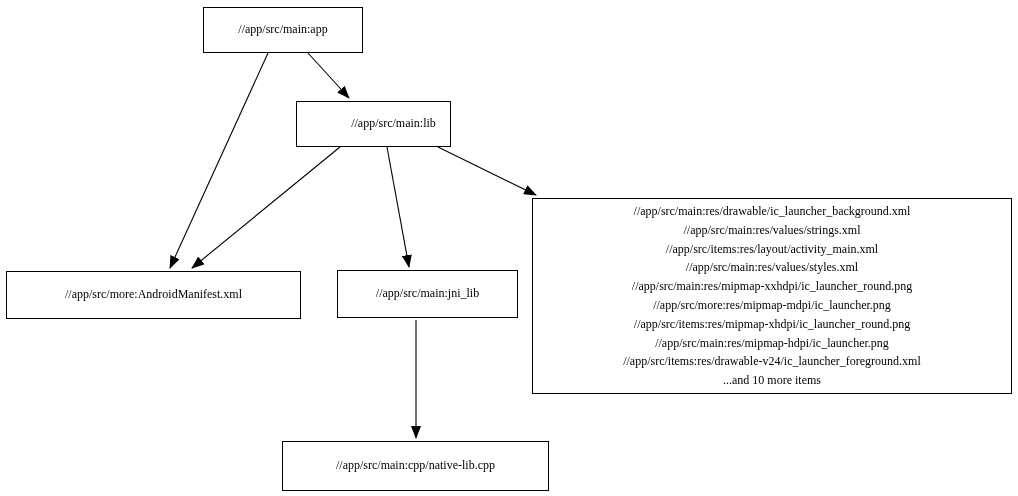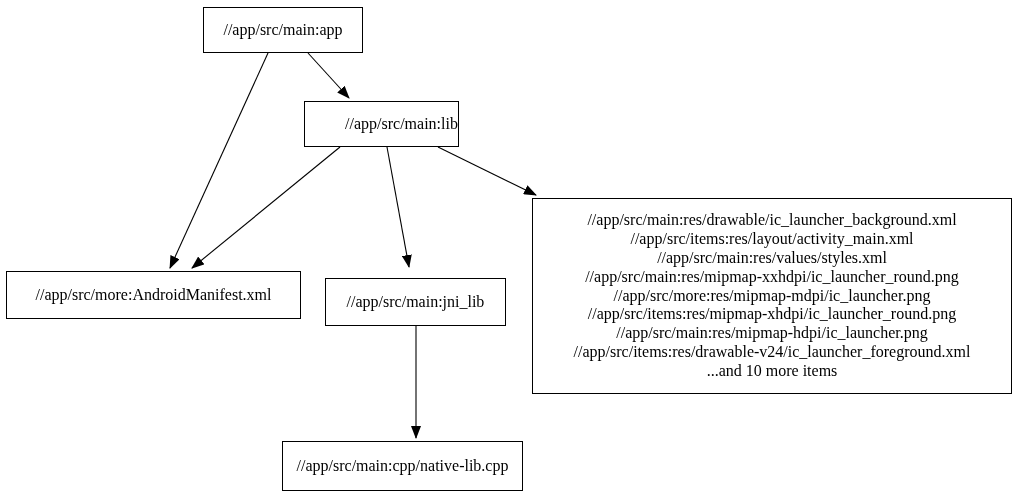--- a/index.html
+++ b/index.html
@@ -25,29 +25,29 @@
   }
   .node {
     position: absolute;
     box-sizing: border-box;
     background: #ffffff;
     border: 1.5px solid #000000;
     display: flex;
     align-items: center;
     justify-content: center;
     text-align: center;
-    font-size: 16px;
+    font-size: 12px;
     line-height: 1.15;
     white-space: nowrap;
   }
   .node-app        { left: 203px; top: 7px;   width: 160px; height: 46px; }
-  .node-lib        { left: 304px; top: 101px; width: 155px; height: 46px; padding-left: 40px; }
+  .node-lib        { left: 296px; top: 101px; width: 155px; height: 46px; padding-left: 40px; }
   .node-manifest   { left: 6px;   top: 271px; width: 295px; height: 48px; }
-  .node-jni        { left: 325px; top: 270px; width: 181px; height: 48px; margin-top: 8px; }
-  .node-native     { left: 282px; top: 441px; width: 241px; height: 50px; }
+  .node-jni        { left: 337px; top: 270px; width: 181px; height: 48px; }
+  .node-native     { left: 282px; top: 441px; width: 267px; height: 50px; }
   .node-resources  {
     left: 532px; top: 198px; width: 480px; height: 196px;
     flex-direction: column;
     line-height: 18.8px;
     justify-content: center;
   }
   .edge-line {
     stroke: #000000;
     stroke-width: 1.1;
   }
@@ -82,20 +82,21 @@
   <div class="node node-manifest">
     <span>//app/src/more:AndroidManifest.xml</span>
   </div>
 
   <div class="node node-jni">
     <span>//app/src/main:jni_lib</span>
   </div>
 
   <div class="node node-resources">
     <span>//app/src/main:res/drawable/ic_launcher_background.xml</span>
+    <span>//app/src/main:res/values/strings.xml</span>
     <span>//app/src/items:res/layout/activity_main.xml</span>
     <span>//app/src/main:res/values/styles.xml</span>
     <span>//app/src/main:res/mipmap-xxhdpi/ic_launcher_round.png</span>
     <span>//app/src/more:res/mipmap-mdpi/ic_launcher.png</span>
     <span>//app/src/items:res/mipmap-xhdpi/ic_launcher_round.png</span>
     <span>//app/src/main:res/mipmap-hdpi/ic_launcher.png</span>
     <span>//app/src/items:res/drawable-v24/ic_launcher_foreground.xml</span>
     <span>...and 10 more items</span>
   </div>
 

